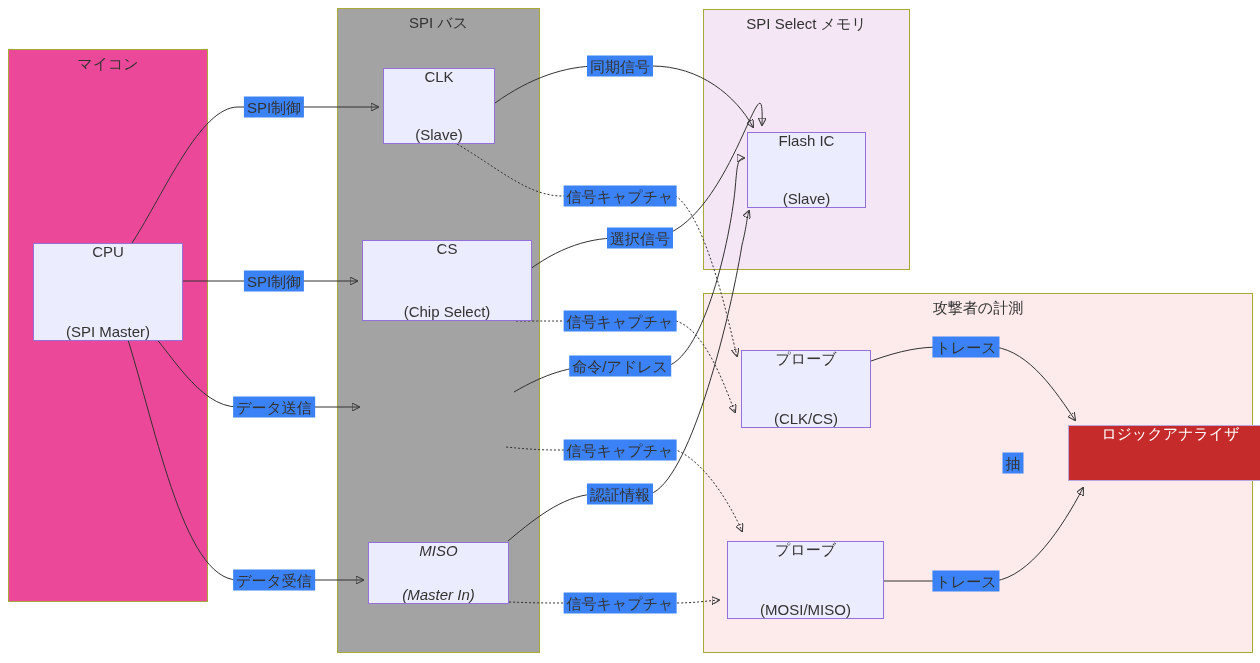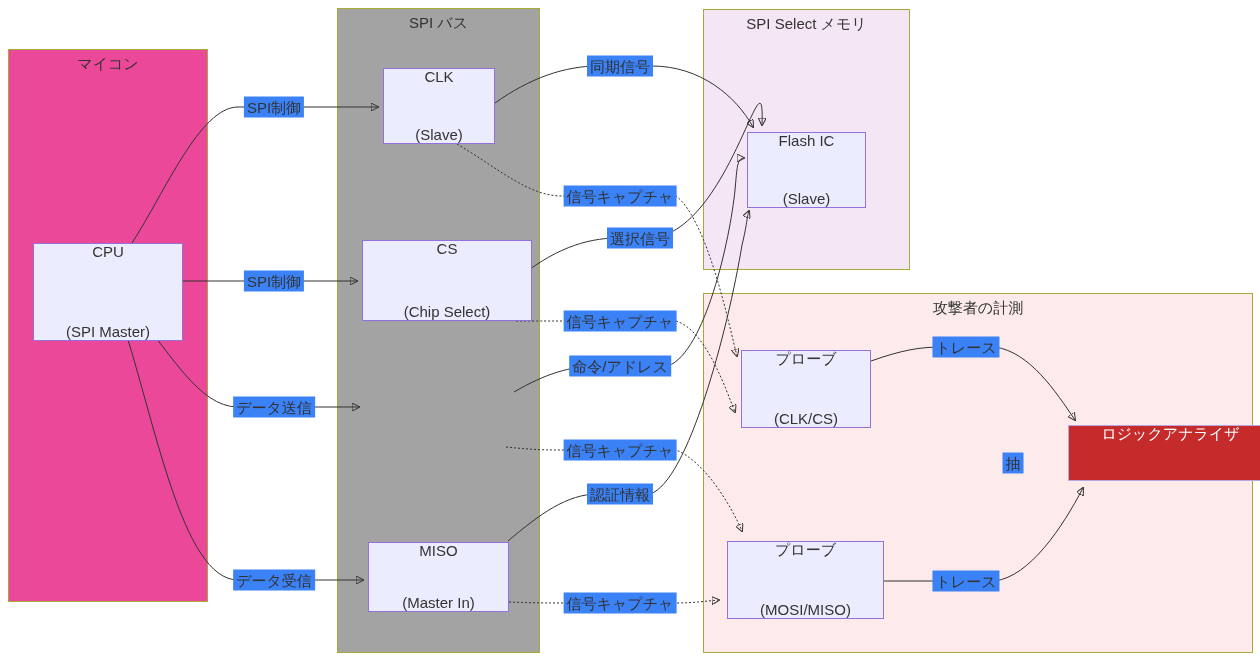--- a/index.html
+++ b/index.html
@@ -101,21 +101,21 @@
     <span>(SPI Master)</span>
   </div>
   <div class="node" style="left:383px;top:68px;width:112px;height:76px;">
     <span>CLK</span>
     <span>(Slave)</span>
   </div>
   <div class="node" style="left:362px;top:240px;width:170px;height:81px;">
     <span>CS</span>
     <span>(Chip Select)</span>
   </div>
-  <div class="node" style="left:368px;top:542px;width:141px;height:70px;">
+  <div class="node" style="left:368px;top:542px;width:141px;height:62px;font-style:italic;">
     <span>MISO</span>
     <span>(Master In)</span>
   </div>
   <div class="node" style="left:747px;top:132px;width:119px;height:76px;">
     <span>Flash IC</span>
     <span>(Slave)</span>
   </div>
   <div class="node" style="left:741px;top:350px;width:130px;height:78px;">
     <span>プローブ</span>
     <span>(CLK/CS)</span>

